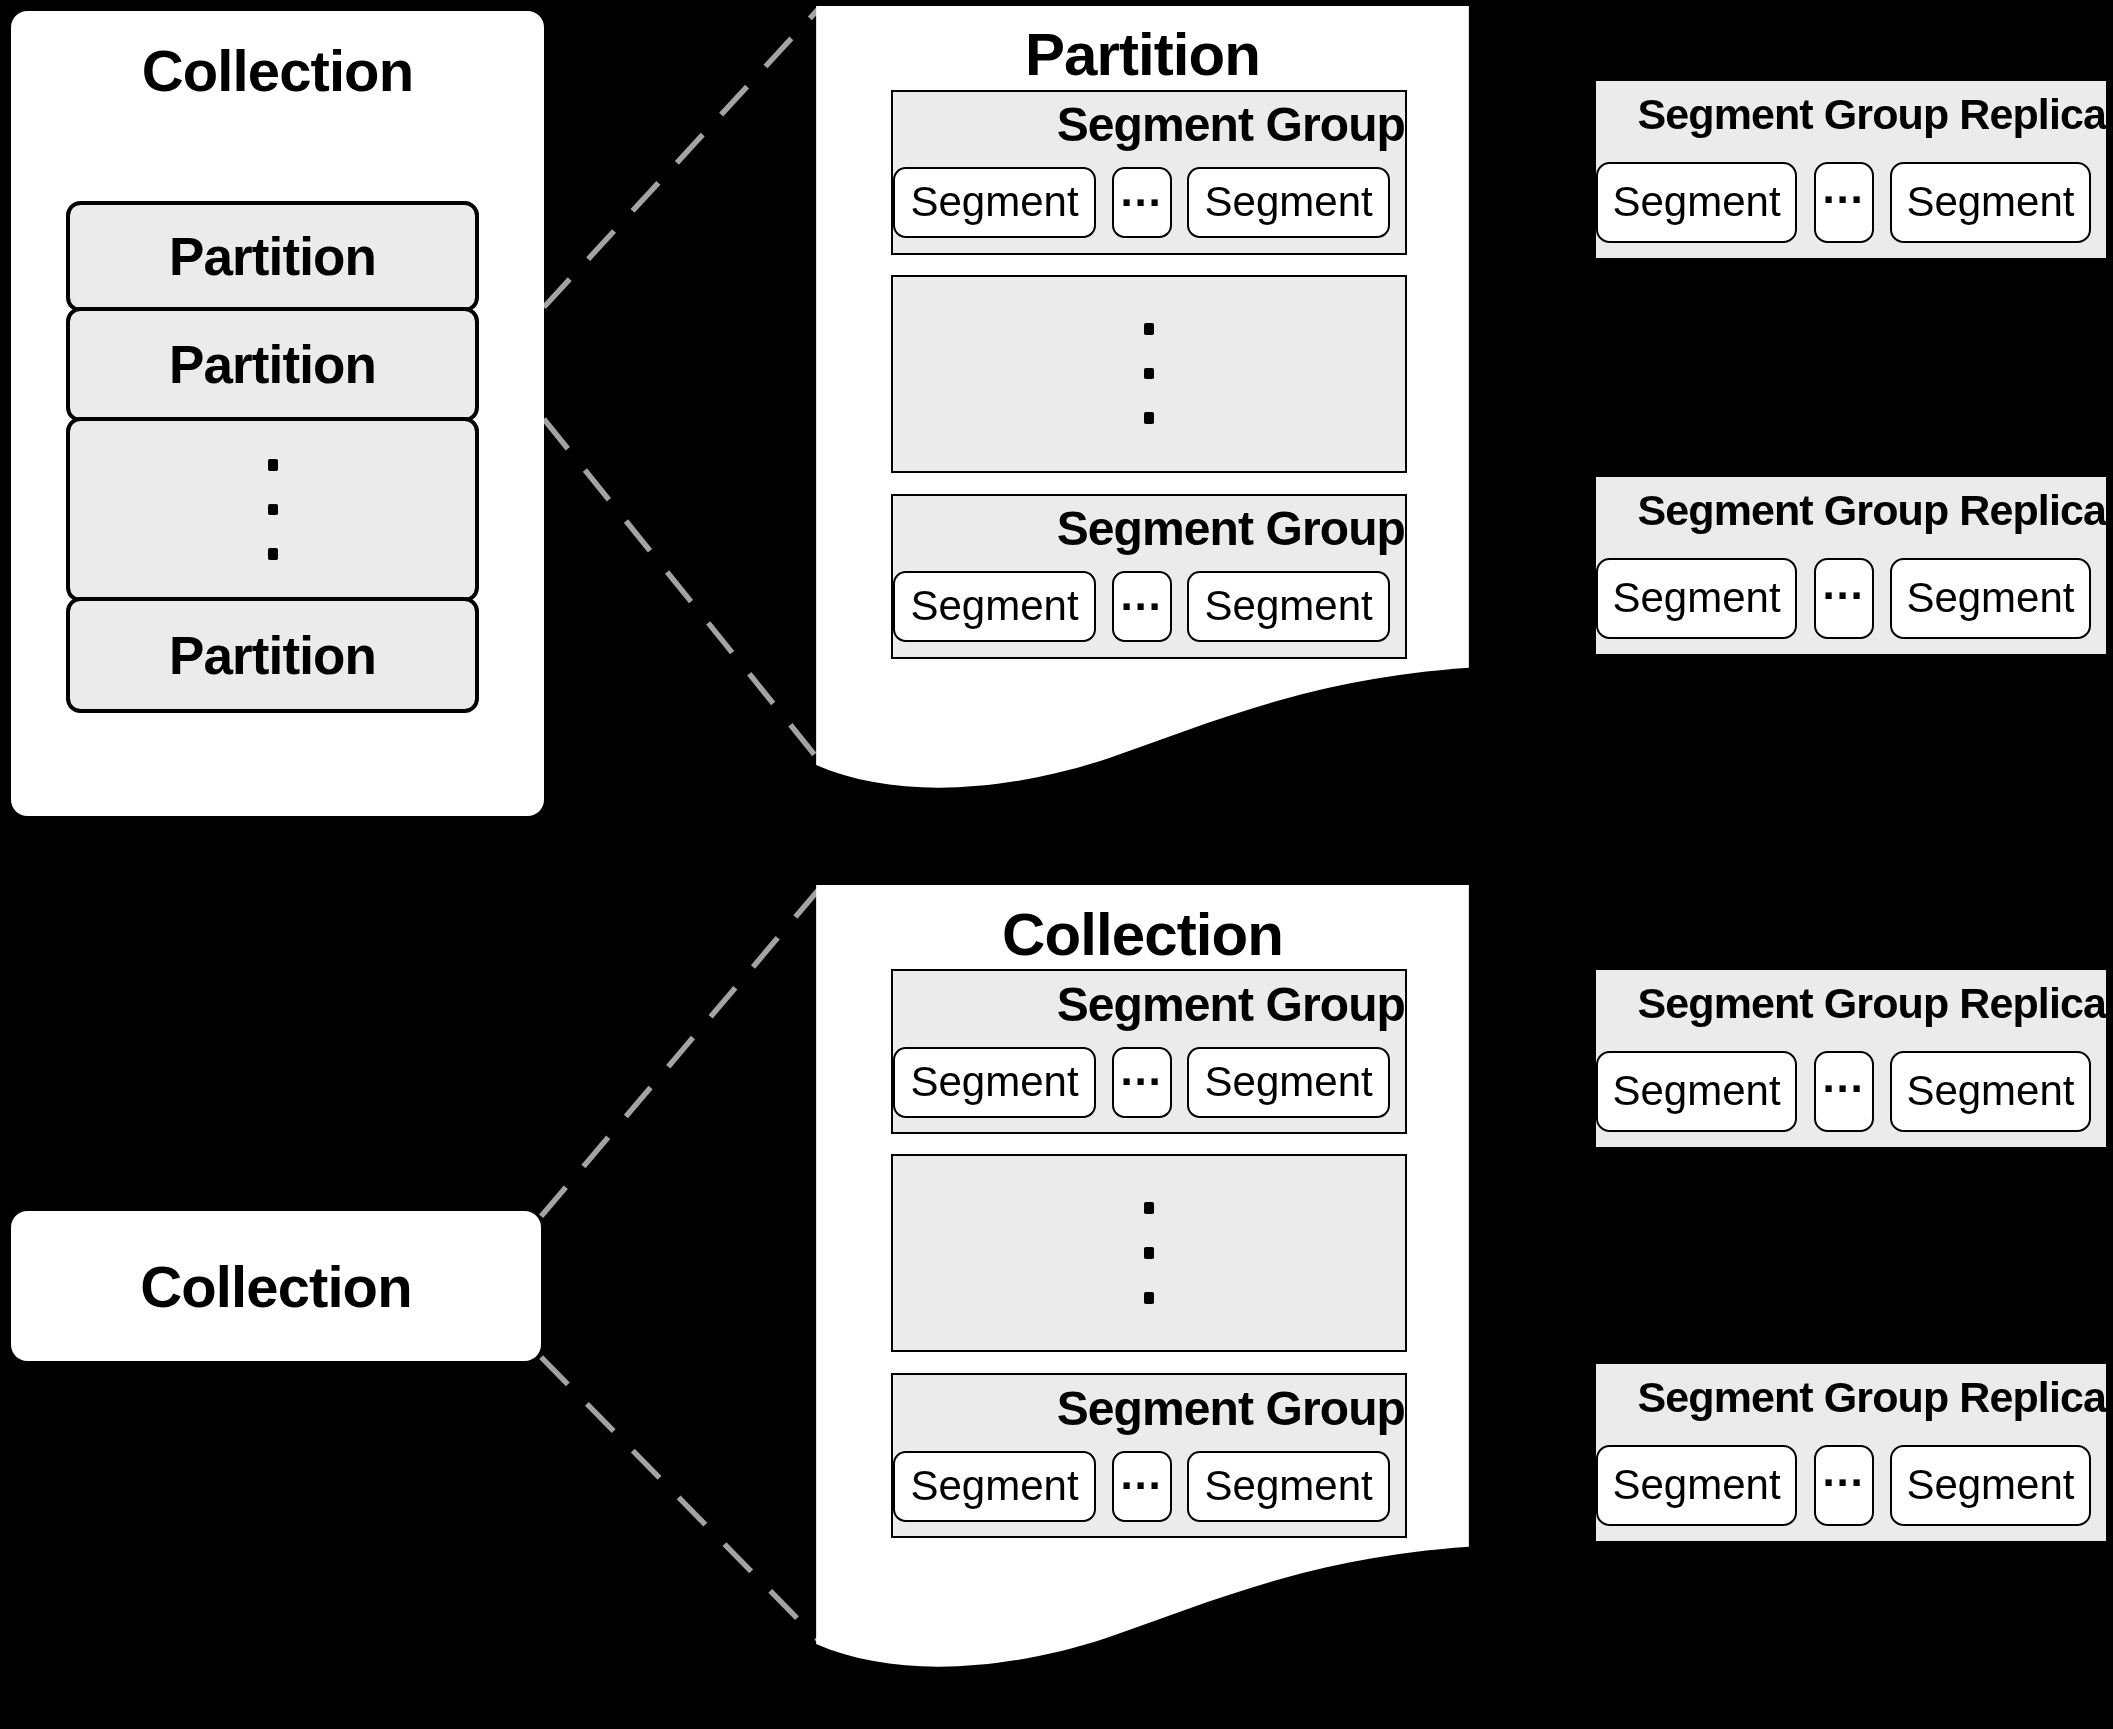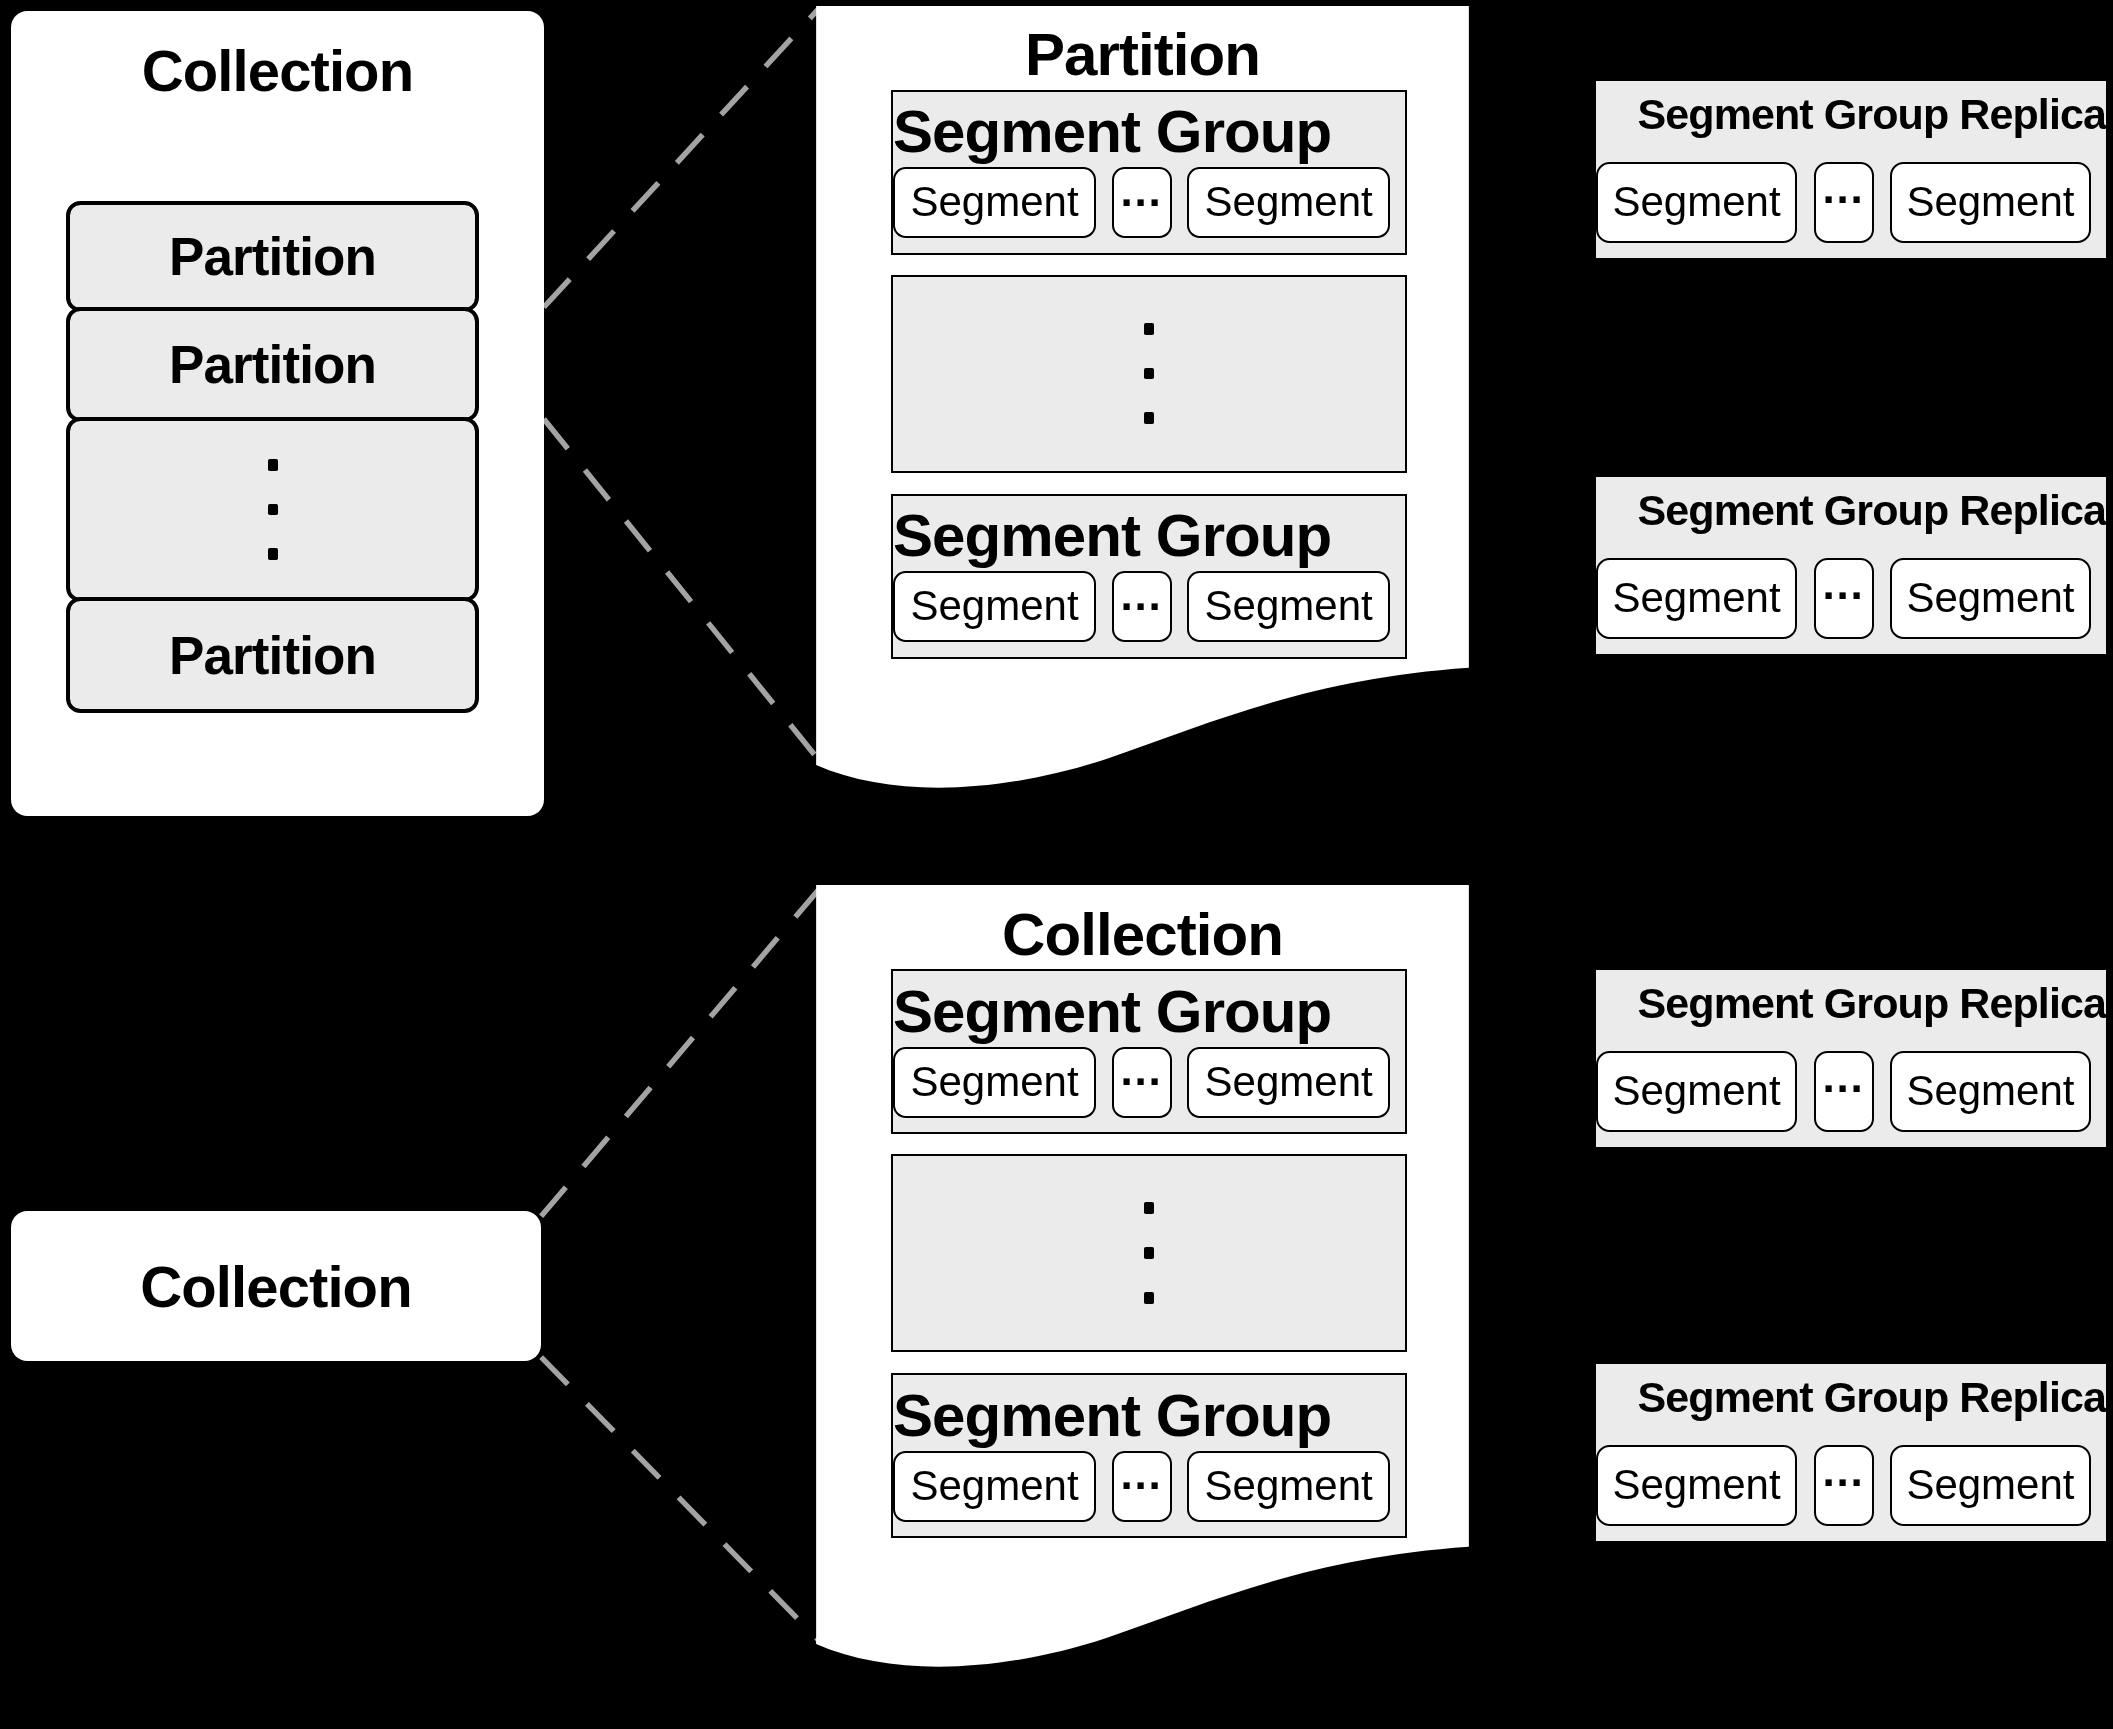--- a/index.html
+++ b/index.html
@@ -37,22 +37,22 @@
   #doc-partition{left:816px;top:5.5px;}
   #doc-collection{left:816px;top:885px;}
   .doc-shape{position:absolute;left:0;top:0;width:653px;height:800px;}
   .doc-title{position:absolute;top:14.5px;left:0;width:100%;text-align:center;
              font-size:60px;font-weight:700;letter-spacing:-0.9px;}
   .sgbox{position:absolute;left:75px;width:516px;box-sizing:border-box;
          background:var(--panel);border:2.7px solid var(--ink);}
   .sg-a{top:84px;height:165px;}
   .sg-dots{top:269px;height:198px;display:flex;align-items:center;justify-content:center;}
   .sg-b{top:488px;height:165px;}
-  .sg-title{position:absolute;top:5.5px;left:0;width:100%;text-align:left;
-            font-size:60px;font-weight:700;letter-spacing:-0.9px;}
+  .sg-title{position:absolute;top:5.5px;left:0;width:100%;text-align:right;
+            font-size:48px;font-weight:700;letter-spacing:-0.9px;}
   .segrow{position:absolute;bottom:14.5px;left:0;width:100%;
           display:flex;justify-content:flex-start;align-items:stretch;gap:15.5px;}
   .seg{background:var(--node);border:2.7px solid var(--ink);border-radius:12.7px;
        box-sizing:border-box;height:71px;line-height:65px;
        font-size:42px;padding:0 15.5px;}
   .chip{width:60px;padding:0;display:flex;align-items:center;justify-content:center;}
   .chip span{font-weight:700;font-size:44px;letter-spacing:1.8px;line-height:1;
              transform:translateY(-11.8px);}
 
   

